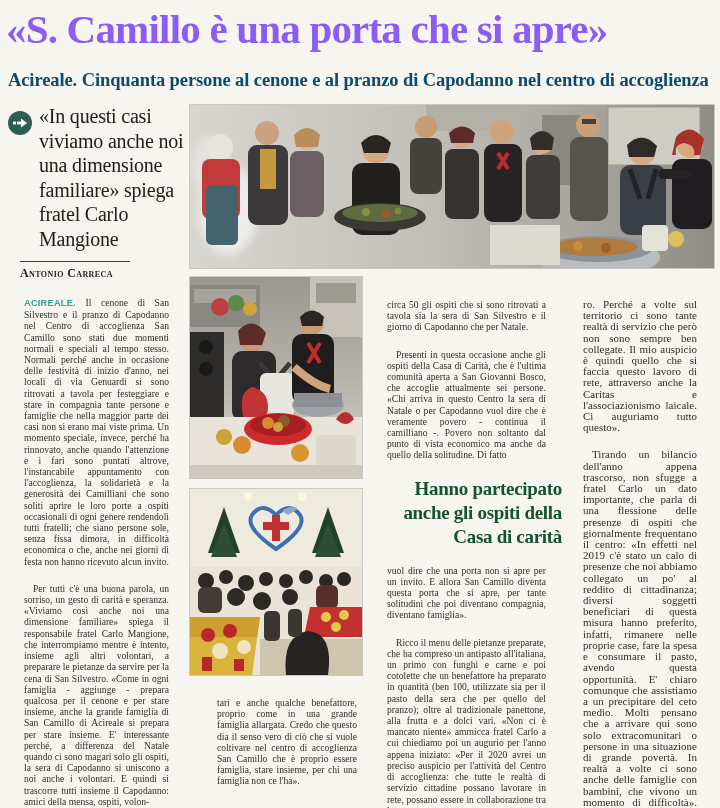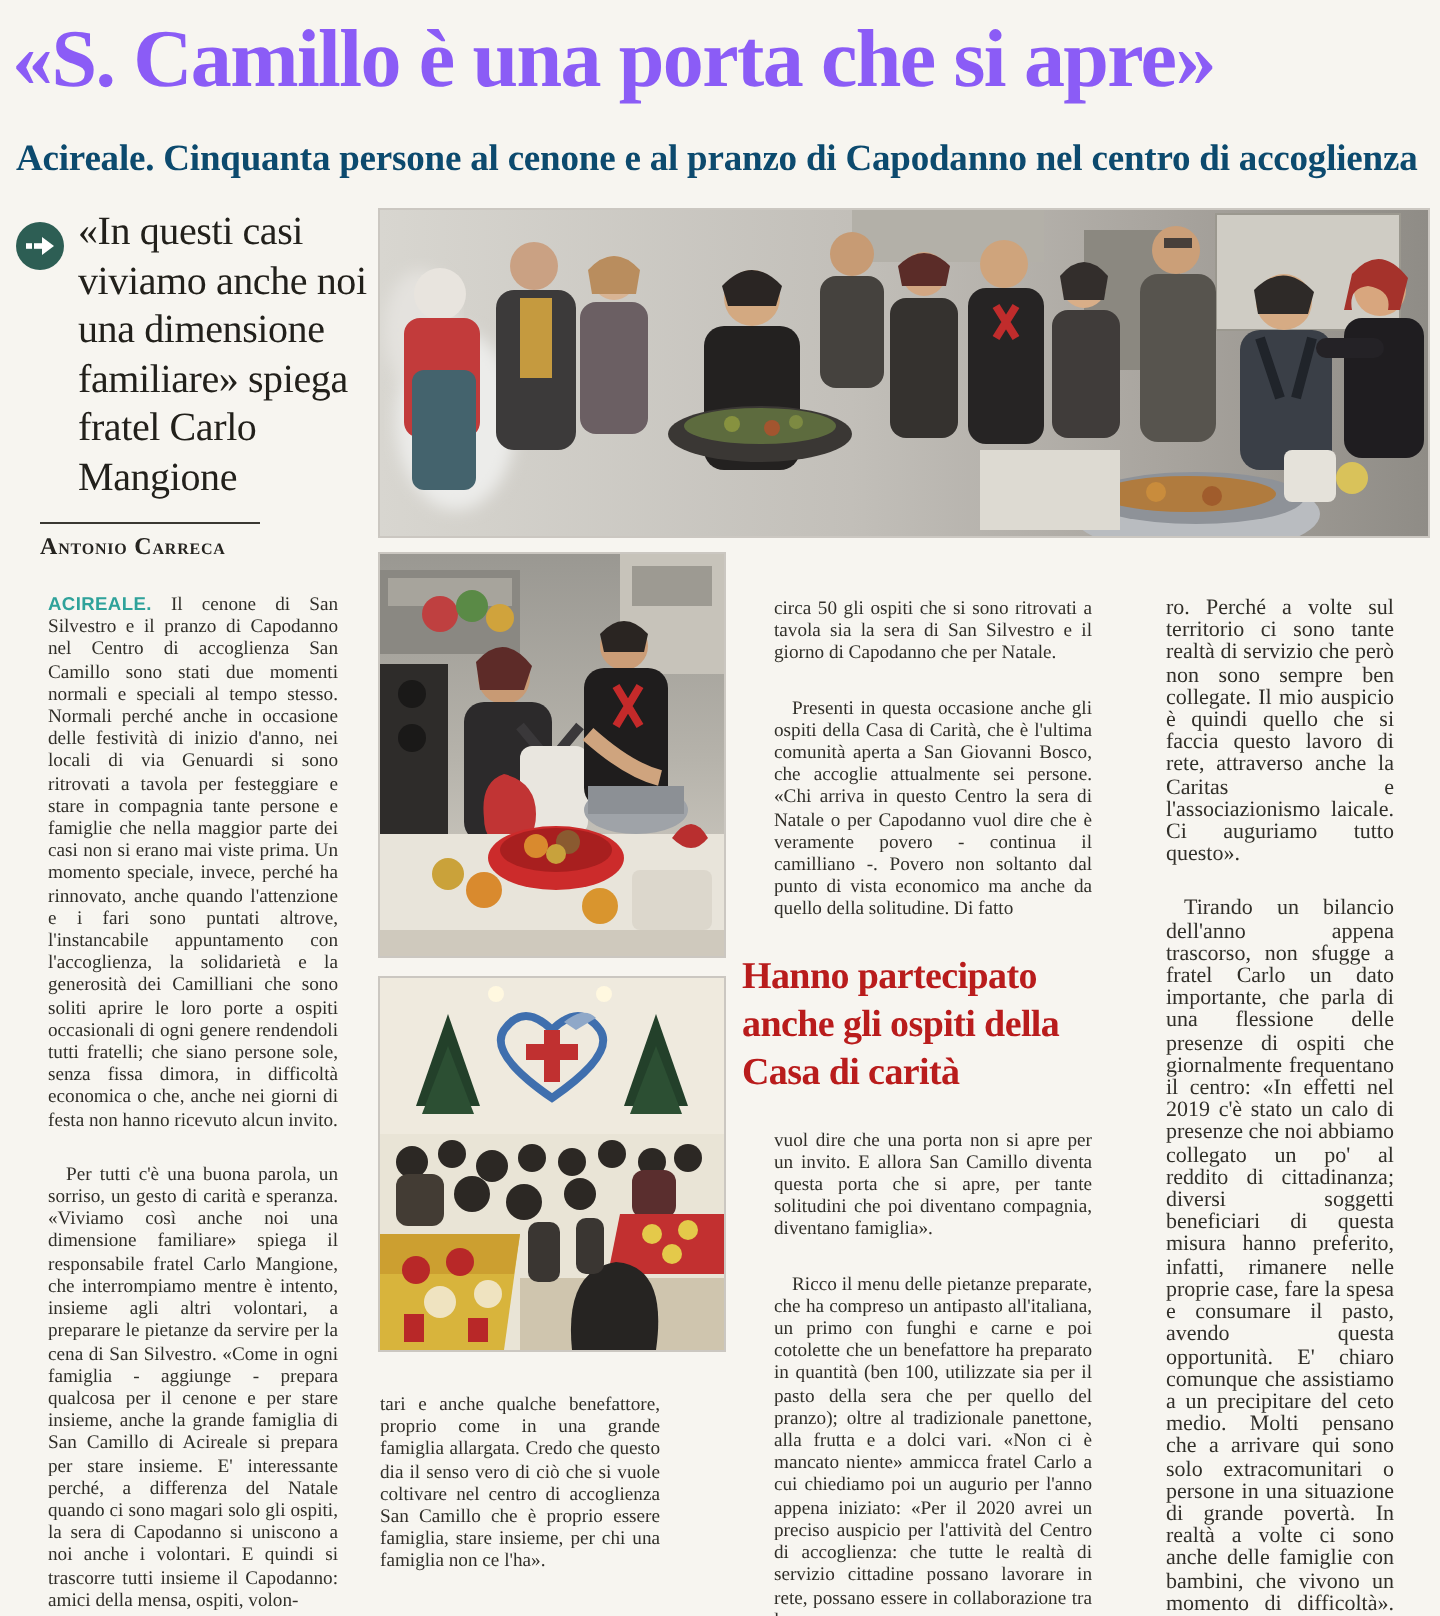--- a/index.html
+++ b/index.html
@@ -52,29 +52,30 @@
   .lead-in{color:#2fa29a;font-weight:700;font-family:"Liberation Sans",sans-serif;font-size:9.3px;letter-spacing:0.2px;}
   #col1 .bodytext{margin-top:9px;}
 
   
   .photo{background:#ccc;overflow:hidden;box-shadow:0 0 0 1px rgba(120,115,105,.35);}
   #photo-main{left:190px;top:105px;width:524px;height:163px;}
   #photo-kitchen{left:190px;top:277px;width:172px;height:201px;}
   #photo-dining{left:190px;top:489px;width:172px;height:186px;}
 
   
-  #col2{left:174px;top:681px;width:172px;height:127px;overflow:hidden;}
+  #col2{left:201px;top:681px;width:172px;height:127px;overflow:hidden;}
   #col3{left:371px;top:283px;width:191px;height:525px;overflow:hidden;}
   #col4{left:567px;top:283px;width:146px;height:525px;overflow:hidden;}
   #col4 .bodytext{font-size:11px;line-height:11.2px;}
 
   .crosshead{
     margin:7px 0 7px 0;
     font-size:19px;line-height:24px;font-weight:700;letter-spacing:-0.3px;
-    color:#b91c1c;
+    color:#14532d;
+    text-align:right;
   }
   .end-dot{
     display:inline-block;width:7px;height:7px;border-radius:50%;
     background:#2077a3;margin-left:4px;vertical-align:baseline;
   }
 </style>
 </head>
 <body>
 
 <div class="abs" id="headline">«S. Camillo è una porta che si apre»</div>

